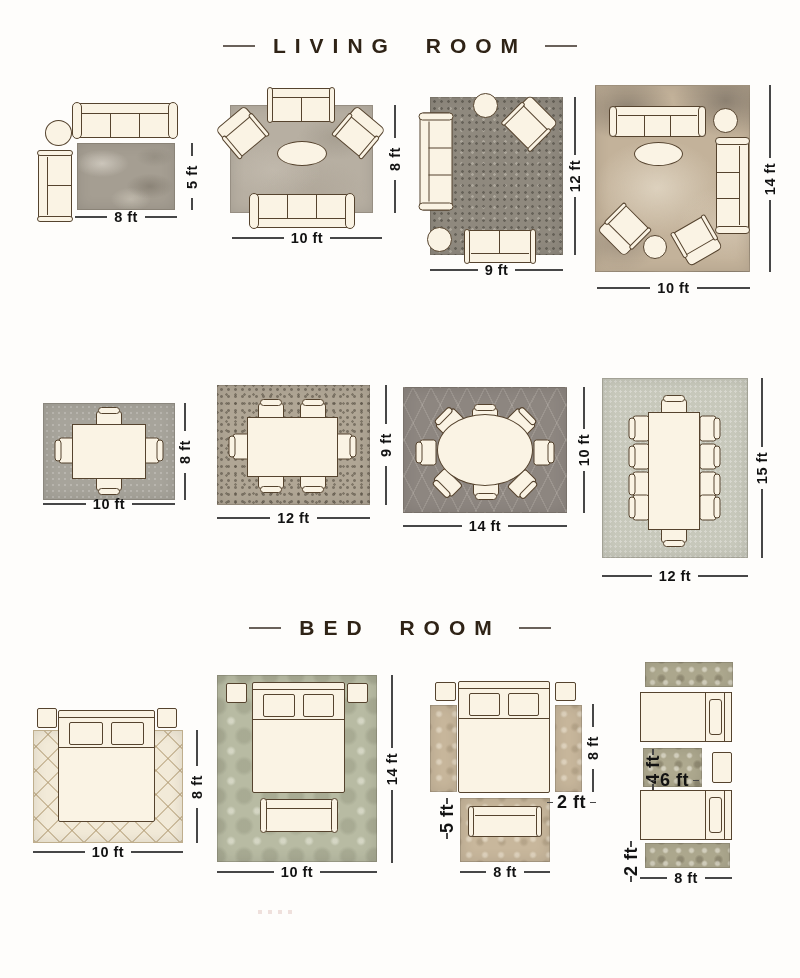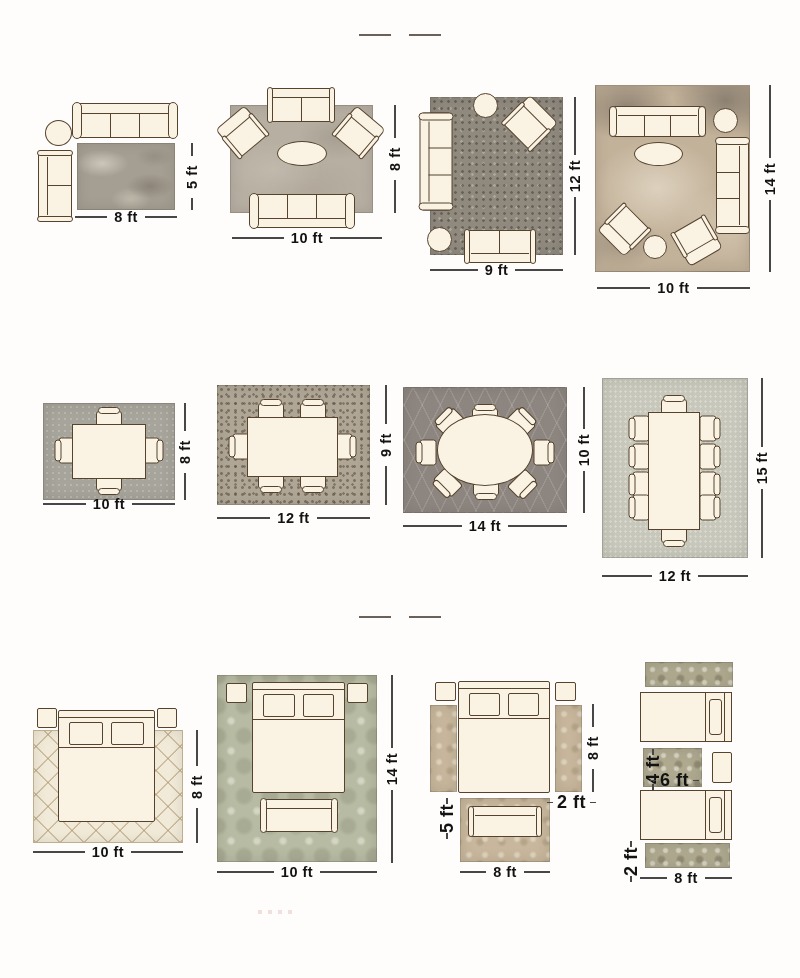--- a/index.html
+++ b/index.html
@@ -107,20 +107,21 @@
   .watermark { position:absolute; left:258px; top:910px; display:flex; gap:6px; }
   .watermark i { display:block; width:4px; height:4px; background:rgba(205,160,150,.30); }
 </style>
 </head>
 <body>
 
 <div id="canvas">
 
   <div class="section-title" style="top:34px">
     <span class="dash"></span>
+    <h2>LIVING ROOM</h2>
     <span class="dash"></span>
   </div>
 
   <div class="rug mottled" style="left:77px;top:143px;width:98px;height:67px"></div>
   <div class="furn sofa" style="left:19px;top:169px;width:72px;height:34px;transform:rotate(-90deg)">
     <span class="arm l"></span>
       <span class="arm r"></span>
       <span class="backline"></span>
     <span class="cushions">
         <i></i>
@@ -406,20 +407,21 @@
       <span class="ln"></span>
   </div>
   <div class="vdim" style="left:753px;top:378px;height:180px">
     <span class="ln"></span>
       <span class="txt">15 ft</span>
       <span class="ln"></span>
   </div>
 
   <div class="section-title" style="top:616px">
     <span class="dash"></span>
+    <h2>BED ROOM</h2>
     <span class="dash"></span>
   </div>
 
   <div class="rug lattice" style="left:33px;top:730px;width:150px;height:113px"></div>
   <div class="furn nightstand" style="left:37px;top:708px;width:20px;height:20px"></div>
   <div class="furn nightstand" style="left:157px;top:708px;width:20px;height:20px"></div>
   <div class="furn bed" style="left:58px;top:710px;width:97px;height:112px">
     <span class="hb"></span>
     <span class="prow">
         <i></i>

